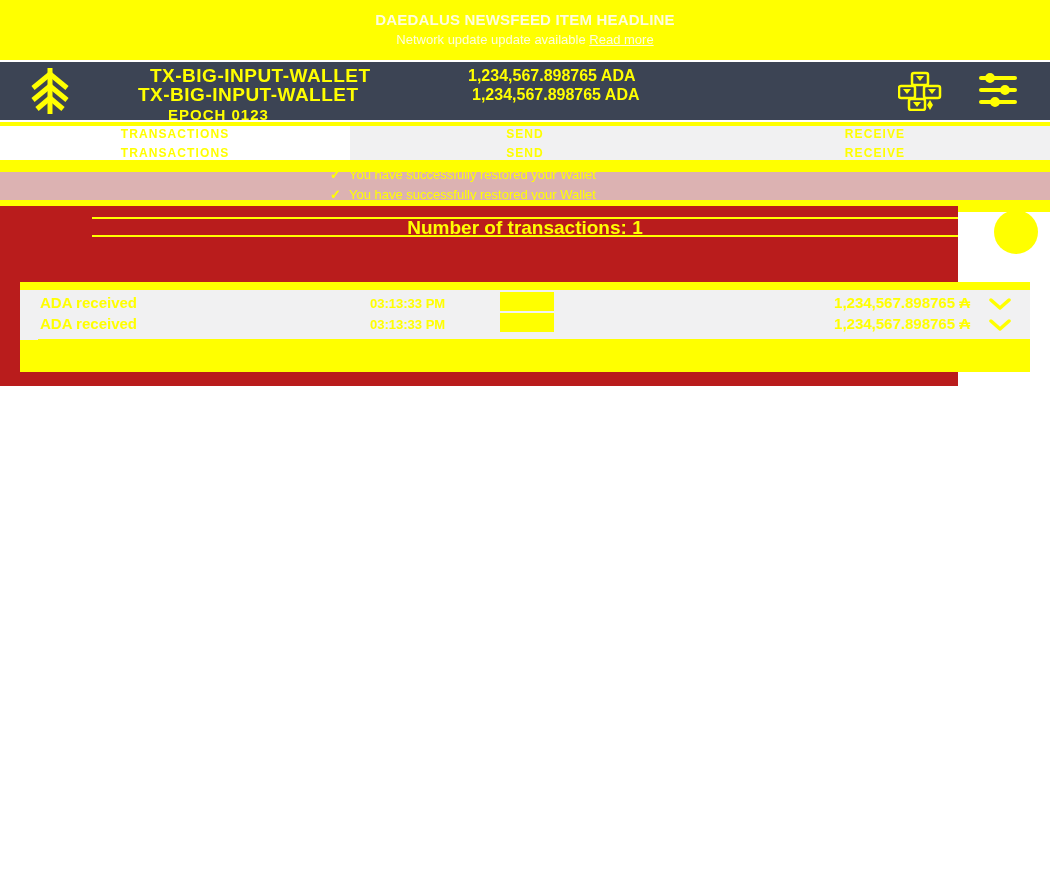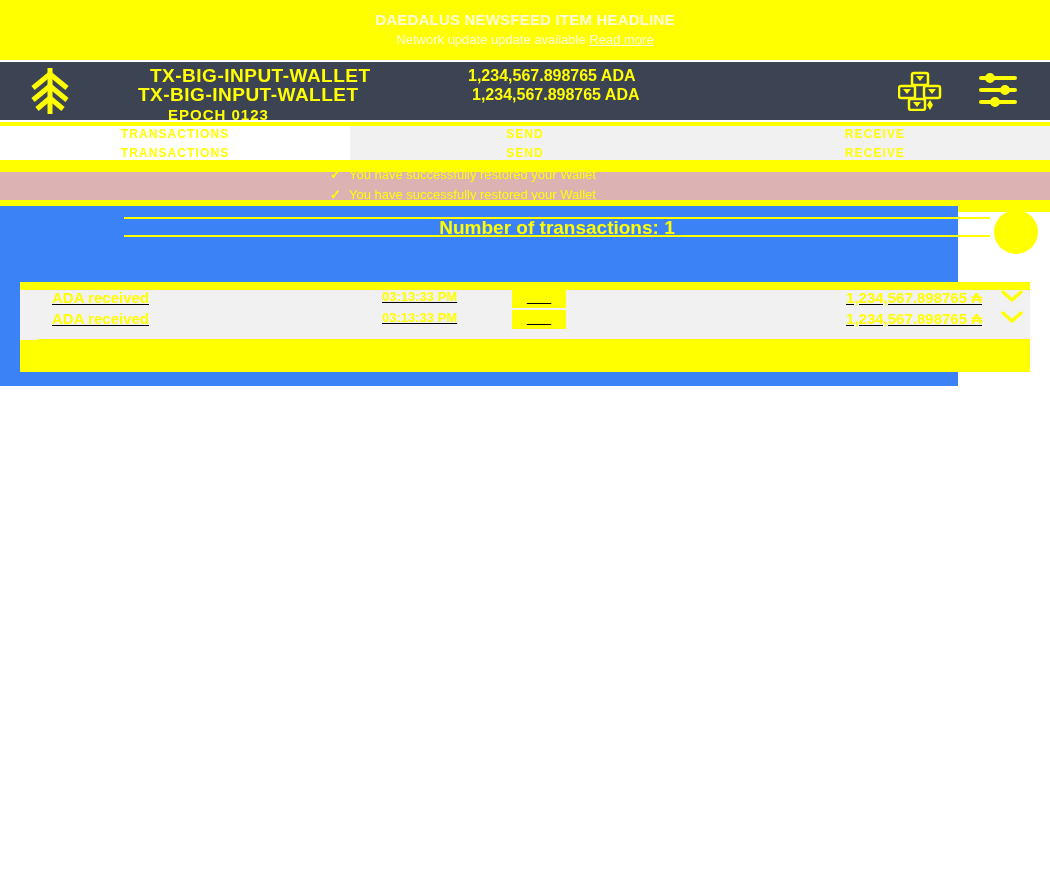--- a/index.html
+++ b/index.html
@@ -205,22 +205,21 @@
     font-weight: bold;
     margin-right: 8px;
   }
 
   
   .tx-area {
     position: absolute;
     left: 0; top: 206px;
     width: 958px;
     height: 180px;
-    background: #3b82f6;
-    padding-left: 32px;
+    background: #b91c1c;
   }
 
   .tx-count-wrap {
     position: relative;
     width: 1050px;
     height: 40px;
   }
   .tx-count-rule {
     position: absolute;
     left: 92px; top: 29px;
@@ -275,25 +274,24 @@
     background: #ffff00;
   }
   .tx-row-bg {
     position: absolute;
     left: 0; top: 8px;
     width: 1010px; height: 50px;
     background: #f1f1f2;
   }
   .tx-row {
     position: absolute;
-    left: 12px;
+    left: 0;
     width: 1010px; height: 22px;
     display: flex;
-    align-items: flex-start;
-    text-decoration: underline;
+    align-items: flex-end;
   }
   .tx-row.a { top: 7px; }
   .tx-row.b { top: 28px; }
 
   .tx-title {
     margin-left: 20px;
     flex: 0 0 330px;
     font-size: 15px;
     font-weight: bold;
     color: #ffff00;

